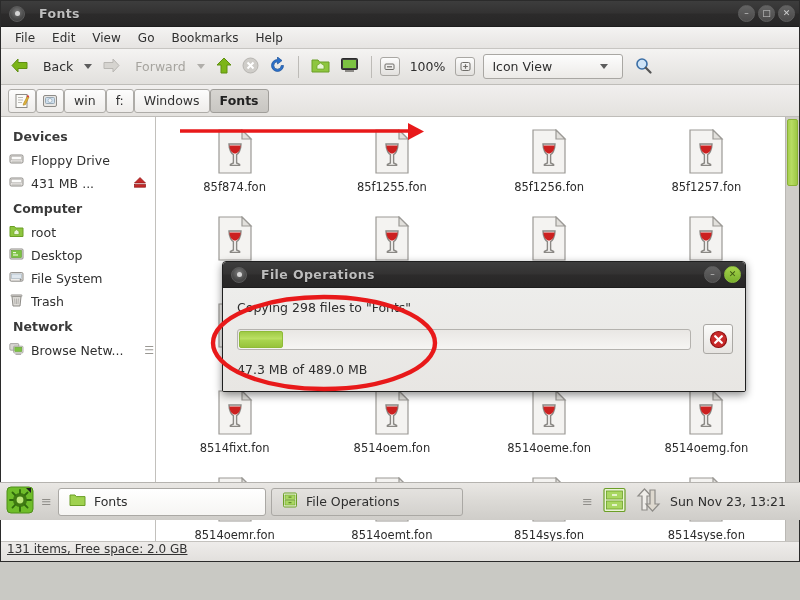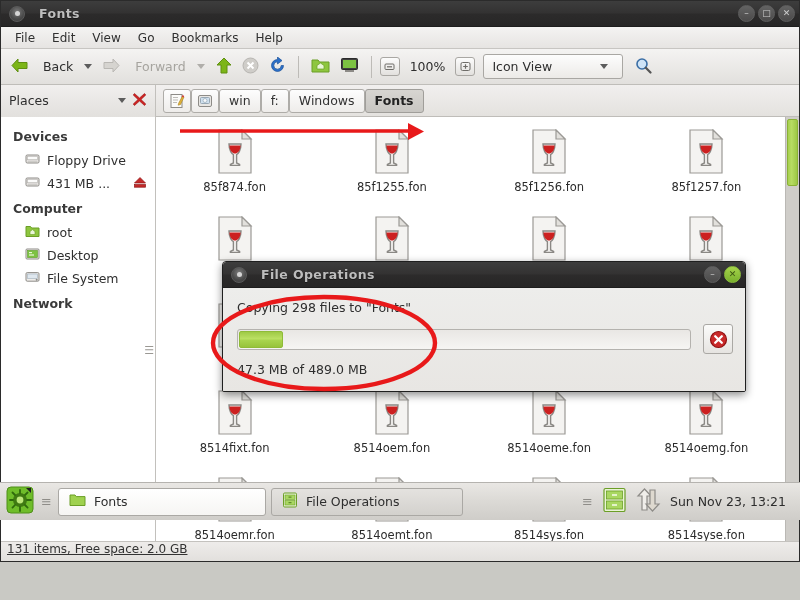--- a/index.html
+++ b/index.html
@@ -108,21 +108,21 @@
   }
   .crumb.icon { padding:0 5px; }
 
   
   .bodysplit { flex:1 1 auto; display:flex; min-height:0; }
   .sidebar {
     width:155px; flex:0 0 155px; background:#ffffff; border-right:1px solid #c2c0bc;
     position:relative; padding-top:6px; overflow:hidden;
   }
   .sb-group { font-weight:bold; font-size:12.5px; padding:6px 0 5px 12px; color:#3a3a3a; }
-  .sb-item { display:flex; align-items:center; gap:7px; padding:3px 8px 3px 24px; font-size:12.5px; color:#2f2f2f; }
+  .sb-item { display:flex; align-items:center; gap:7px; padding:3px 8px 3px 8px; font-size:12.5px; color:#2f2f2f; }
   .sb-item .label { flex:1 1 auto; white-space:nowrap; overflow:hidden; }
   .sb-handle { position:absolute; right:1px; top:228px; color:#9a9893; font-size:11px; line-height:1; }
 
   .content { flex:1 1 auto; position:relative; background:#fff; overflow:hidden; }
   .icongrid {
     position:absolute; left:0; top:0; right:14px; bottom:0;
     display:grid; grid-template-columns:repeat(4,1fr);
     grid-auto-rows:87px; padding:12px 0 8px 0; align-content:start;
   }
   .fileitem { display:flex; flex-direction:column; align-items:center; justify-content:flex-start; gap:3px; }
@@ -311,29 +311,20 @@
         <span>
           <svg width="17" height="17" viewBox="0 0 17 17">
               <circle cx="7" cy="7" r="5" fill="#cfe4f7" stroke="#3a6ea5" stroke-width="1.6"></circle>
               <path d="M10.8 10.8 L15.5 15.5" stroke="#555" stroke-width="2.2" stroke-linecap="round"></path>
             </svg>
         </span>
       </div>
     </div>
 
     <div class="pathbar">
-      <div class="places-head">
-        <span class="t">Places</span>
-        <span class="caret" style="margin:0;"></span>
-        <span>
-          <svg width="15" height="15" viewBox="0 0 15 15">
-              <path d="M2.5 1.5 L7.5 6 L12.5 1.5 L13.8 3 L9 7.5 L13.8 12 L12.5 13.5 L7.5 9 L2.5 13.5 L1.2 12 L6 7.5 L1.2 3 Z" fill="#cc2222" stroke="#9e1616" stroke-width=".6"></path>
-            </svg>
-        </span>
-      </div>
       <div class="crumbs">
         <div class="crumb icon">
           <svg width="16" height="16" viewBox="0 0 16 16">
               <rect x="2" y="1.5" width="11" height="13" fill="#fbfbf9" stroke="#8d8b87"></rect>
               <path d="M4 4.5 H9 M4 7 H9 M4 9.5 H8" stroke="#b5b3af" stroke-width=".9"></path>
               <path d="M9.5 10.5 L13.5 3 L15 4 L11.5 11.5 L9.2 12.2 Z" fill="#e0b33a" stroke="#a8801c" stroke-width=".6"></path>
               <path d="M13.2 2.8 L14.8 3.8" stroke="#d23b3b" stroke-width="1.6"></path>
             </svg>
         </div>
         <div class="crumb icon">
@@ -405,22 +396,43 @@
         <div class="sb-item">
           <span>
             <svg width="15" height="14" viewBox="0 0 15 14">
                 <rect x="1" y="2.6" width="13" height="8.6" rx="1.2" fill="#efedea" stroke="#8d8b87"></rect>
                 <rect x="2.6" y="4" width="9.8" height="4.4" fill="#dfe7ee" stroke="#9fb0bd" stroke-width=".6"></rect>
                 <circle cx="11.7" cy="9.8" r="1" fill="#8d8b87"></circle>
               </svg>
           </span>
           <span class="label">File System</span>
         </div>
+        <div class="sb-item">
+          <span>
+            <svg width="15" height="14" viewBox="0 0 15 14">
+                <path d="M3 3.5 L12 3.5 L11 13 L4 13 Z" fill="#dedcd8" stroke="#8d8b87"></path>
+                <rect x="2" y="1.8" width="11" height="1.8" rx=".6" fill="#c5c3bf" stroke="#8d8b87" stroke-width=".6"></rect>
+                <path d="M5.6 5.5 L6 11 M7.5 5.5 L7.5 11 M9.4 5.5 L9 11" stroke="#a9a7a3" stroke-width=".8"></path>
+              </svg>
+          </span>
+          <span class="label">Trash</span>
+        </div>
 
         <div class="sb-group">Network</div>
+        <div class="sb-item">
+          <span>
+            <svg width="15" height="14" viewBox="0 0 15 14">
+                <rect x="0.8" y="1.6" width="9" height="6.6" rx="1" fill="#d8d6d2" stroke="#8d8b87" stroke-width=".7"></rect>
+                <rect x="4.6" y="4.2" width="9.4" height="6.8" rx="1" fill="#efedea" stroke="#8d8b87" stroke-width=".7"></rect>
+                <rect x="5.8" y="5.2" width="7" height="4.4" fill="#7cc242" stroke="#5d9a2c" stroke-width=".5"></rect>
+                <rect x="6.5" y="11.6" width="5.6" height="1.3" fill="#a9a7a3"></rect>
+              </svg>
+          </span>
+          <span class="label">Browse Netw...</span>
+        </div>
         <div class="sb-handle">☰</div>
       </div>
 
       <div class="content">
         <div class="icongrid" id="icongrid">
             <div class="fileitem">
               <div><svg width="36" height="45" viewBox="0 0 36 45">
   <path d="M2 1 L25 1 L34 10 L34 44 L2 44 Z" fill="#f4f3f1" stroke="#9b9995" stroke-width="1.2"></path>
   <path d="M25 1 L25 10 L34 10 Z" fill="#e2e0dc" stroke="#9b9995" stroke-width="1.2"></path>
   <path d="M12 15 L24 15 C24 22 21 25 19.6 25.6 L19.6 34 L22.6 35.4 L22.6 36.4 L13.4 36.4 L13.4 35.4 L16.4 34 L16.4 25.6 C15 25 12 22 12 15 Z" fill="none" stroke="#8a8884" stroke-width="1.4"></path>

